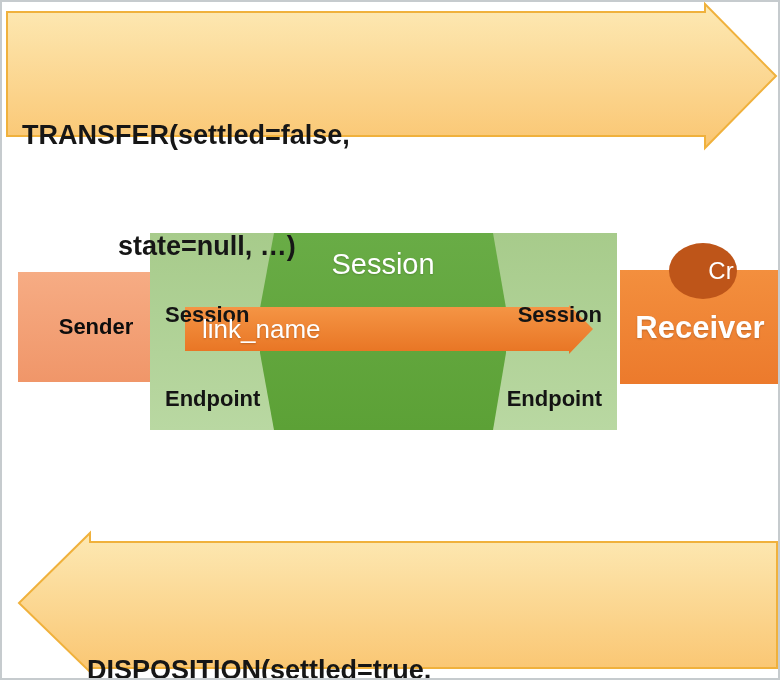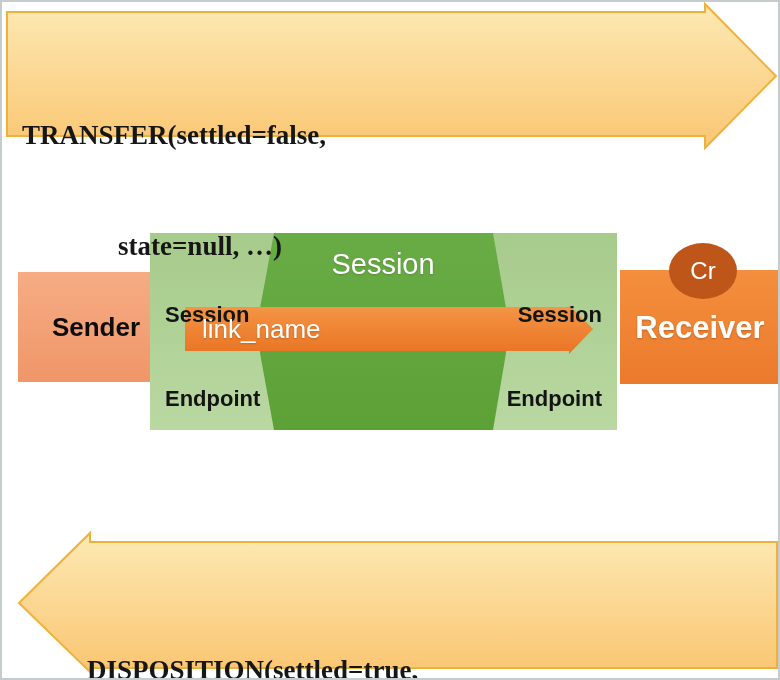--- a/index.html
+++ b/index.html
@@ -9,33 +9,33 @@
     background:#ffffff;
     border:2px solid #c6cbce;
     box-sizing:border-box;
     overflow:hidden;
     font-family:"Liberation Sans", sans-serif;
   }
   .shapes{position:absolute;left:0;top:0;width:780px;height:680px;}
   .label{position:absolute;white-space:pre;}
 
   .mono-text{
-    font-family:Liberation Serif, serif;
+    font-family:Liberation Sans, sans-serif;
     font-weight:bold;
     font-size:27px;
     line-height:37px;
     color:#161616;
   }
   .transfer-text{left:20px;top:41px;}
   .transfer-text .line2{margin-left:96px;}
   .disposition-text{left:85px;top:576px;}
 
   .sender-label{
     left:16px;top:308px;width:156px;
-    text-align:center;font-size:26px;font-weight:bold;color:#0d0d0d;line-height:34px;
+    text-align:center;font-size:22px;font-weight:bold;color:#0d0d0d;line-height:34px;
   }
   .session-title{
     left:271px;top:245px;width:220px;
     text-align:center;font-size:29px;color:#ffffff;line-height:34px;
     text-shadow:0 1px 2px rgba(0,0,0,0.18);
   }
   .endpoint-label{
     font-size:22px;font-weight:bold;color:#141414;line-height:28px;
   }
   .endpoint-left{left:163px;top:243px;text-align:left;}
@@ -44,21 +44,21 @@
     left:200px;top:311px;font-size:26px;color:#ffffff;line-height:32px;
     text-shadow:0 1px 2px rgba(0,0,0,0.2);
   }
   .receiver-label{
     left:618px;top:309px;width:160px;
     text-align:center;font-size:31px;font-weight:bold;color:#ffffff;line-height:34px;
     text-shadow:0 1px 2px rgba(0,0,0,0.22);
   }
   .cr-label{
     left:667px;top:255px;width:68px;
-    text-align:center;font-size:24px;color:#ffffff;line-height:28px;
+    text-align:center;font-size:24px;color:#ffffff;line-height:28px;padding-left:18px;
   }
 </style>
 </head>
 <body>
 
 <div class="canvas">
 
   <svg class="shapes" viewBox="0 0 780 680" xmlns="http://www.w3.org/2000/svg">
     <defs>
       <linearGradient id="goldGrad" x1="0" y1="0" x2="0" y2="1">

